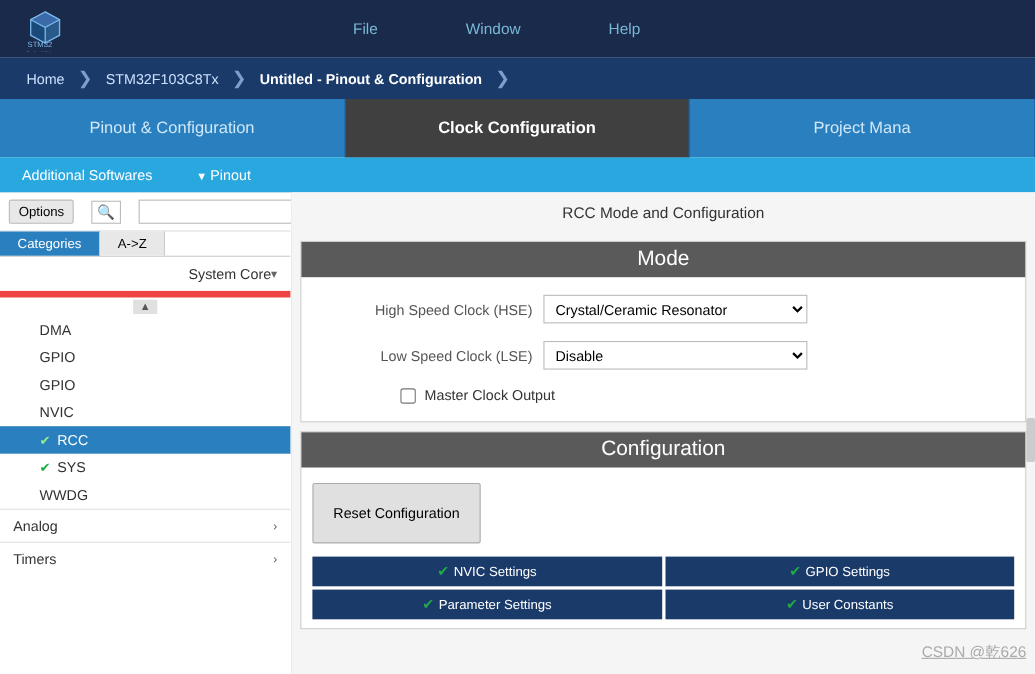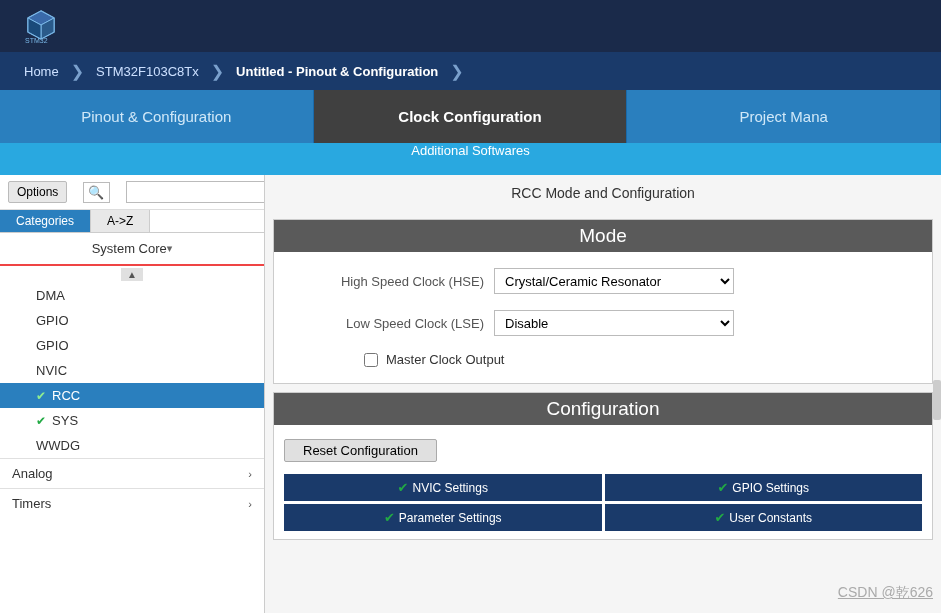--- a/index.html
+++ b/index.html
@@ -83,21 +83,20 @@
     }
 
     
     .sub-tabs {
       display: flex;
       align-items: center;
       background: #29a8e0;
       height: 32px;
       padding: 0 10px;
       gap: 20px;
-      flex-direction: column;
     }
     .sub-tab {
       color: #fff;
       font-size: 13px;
       cursor: pointer;
       padding: 0 10px;
     }
     .sub-tab.with-arrow::before {
       content: '▼ ';
       font-size: 10px;
@@ -156,25 +155,25 @@
       background: #e8e8e8;
       border-right: 1px solid #ccc;
     }
     .sidebar-tab.active {
       background: #2a7fbe;
       color: #fff;
     }
     .sidebar-category {
       display: flex;
       align-items: center;
-      justify-content: center;
-      padding: 8px 22px;
+      justify-content: flex-end;
+      padding: 8px 12px;
       font-size: 13px;
       color: #333;
-      border-bottom: 2px solid #ef4444;
+      border-bottom: 6px solid #ef4444;
       cursor: pointer;
     }
     .sidebar-category .expand-icon { color: #666; font-size: 11px; }
     .sidebar-items { padding: 0; }
     .sidebar-item {
       display: flex;
       align-items: center;
       padding: 5px 12px 5px 36px;
       font-size: 13px;
       color: #333;
@@ -277,21 +276,21 @@
       text-align: center;
       padding: 5px;
       font-size: 19px;
     }
     .config-section-body {
       padding: 8px 10px;
     }
     .reset-btn {
       background: #e0e0e0;
       border: 1px solid #aaa;
-      padding: 3px 18px;
+      padding: 19px 18px;
       font-size: 13px;
       cursor: pointer;
       border-radius: 2px;
       margin: 6px 0;
       text-align: center;
     }
     .settings-tabs {
       display: grid;
       grid-template-columns: 1fr 1fr;
       gap: 3px;
@@ -342,41 +341,46 @@
       <rect width="42" height="42" fill="#1a2a4a"></rect>
 
       <polygon points="21,6 34,13 34,27 21,34 8,27 8,13" fill="none" stroke="#7ab8e8" stroke-width="1.5"></polygon>
       <polygon points="21,6 34,13 21,20 8,13" fill="#3a6aaa" stroke="#7ab8e8" stroke-width="1"></polygon>
       <polygon points="21,20 34,13 34,27 21,34" fill="#2a5a8a" stroke="#7ab8e8" stroke-width="1"></polygon>
       <polygon points="21,20 8,13 8,27 21,34" fill="#1a4a7a" stroke="#7ab8e8" stroke-width="1"></polygon>
       <text x="5" y="38" fill="#7ab8e8" font-size="7" font-family="Arial">STM32</text>
       <text x="3" y="46" fill="#7ab8e8" font-size="6" font-family="Arial">CubeMX</text>
     </svg>
   </div>
+  <div class="top-menu">
+    <span class="top-menu-item">File</span>
+    <span class="top-menu-item">Window</span>
+    <span class="top-menu-item">Help</span>
+  </div>
   <div style="width:80px"></div>
 </div>
 
 <div class="breadcrumb">
   <span class="breadcrumb-item">Home</span>
   <span class="breadcrumb-sep">❯</span>
   <span class="breadcrumb-item">STM32F103C8Tx</span>
   <span class="breadcrumb-sep">❯</span>
   <span class="breadcrumb-item active">Untitled - Pinout &amp; Configuration</span>
   <span class="breadcrumb-sep">❯</span>
 </div>
 
 <div class="main-tabs">
   <div class="main-tab">Pinout &amp; Configuration</div>
   <div class="main-tab active">Clock Configuration</div>
   <div class="main-tab">Project Mana</div>
 </div>
 
 <div class="sub-tabs">
   <span class="sub-tab">Additional Softwares</span>
-  <span class="sub-tab with-arrow">Master</span>
+  <span class="sub-tab with-arrow">Pinout</span>
 </div>
 
 <div class="content-area">
 
   <div class="sidebar">
 
     <div class="sidebar-search">
       <button class="options-btn">Options</button>
       <span class="search-icon-box">🔍</span>
       <input class="search-input" type="text" placeholder="" style="">

